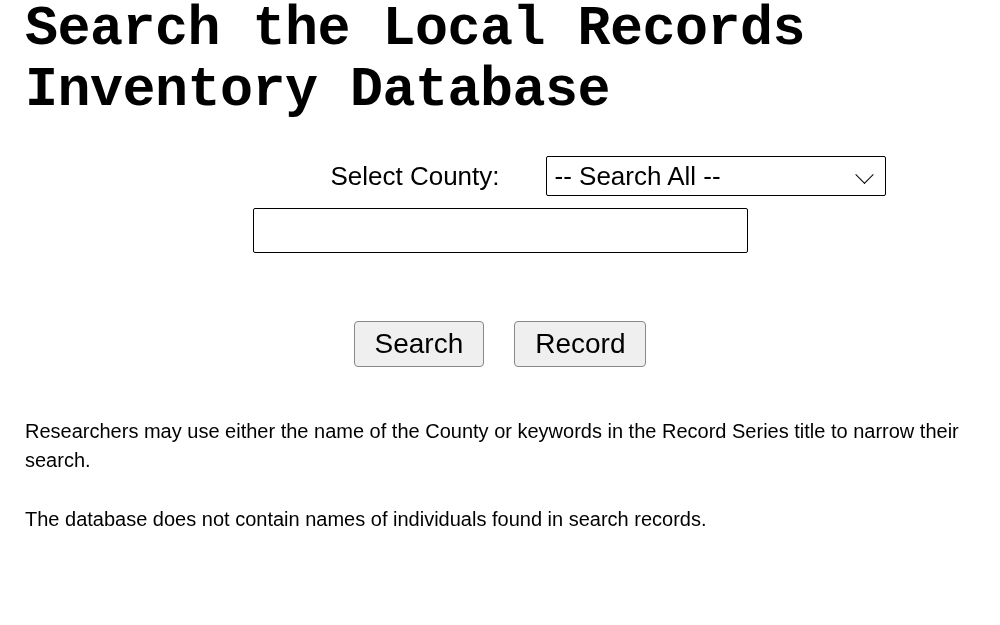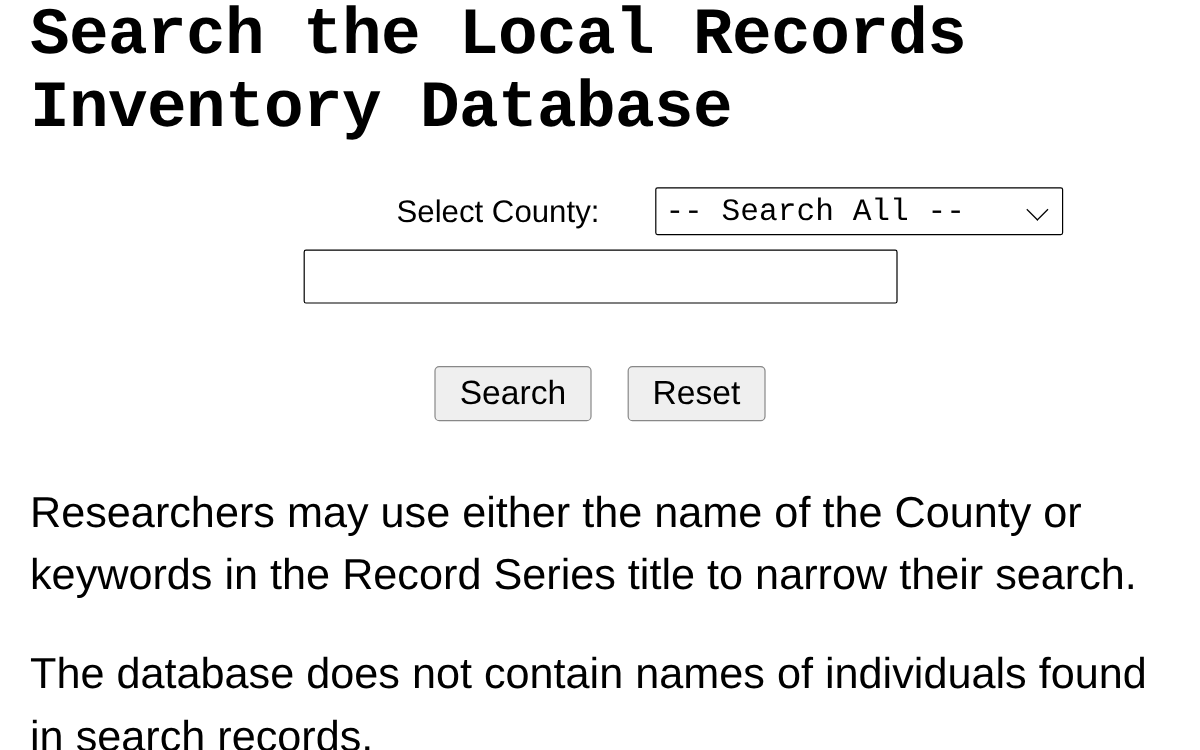--- a/index.html
+++ b/index.html
@@ -48,21 +48,21 @@
     select {
       font-size: 26px;
       padding: 4px 50px 4px 8px;
       border: 1px solid #000;
       background: #fff;
       appearance: none;
       -webkit-appearance: none;
       -moz-appearance: none;
       width: 340px;
       border-radius: 2px;
-      font-family: Liberation Mono, monospace;
+      font-family: Liberation Sans, sans-serif;
     }
     .select-wrap::after {
       content: "";
       position: absolute;
       right: 15px;
       top: 50%;
       transform: translateY(-60%) rotate(45deg);
       width: 12px;
       height: 12px;
       border-right: 1.5px solid #000;
@@ -74,33 +74,33 @@
       padding: 6px 8px;
       border: 1px solid #000;
       background: #fff;
       width: 495px;
       border-radius: 2px;
       font-family: inherit;
     }
     .button-row {
       display: flex;
       gap: 30px;
-      margin-top: 40px;
+      margin-top: 56px;
     }
     button {
       font-size: 28px;
       padding: 6px 20px;
       background: #efefef;
       border: 1px solid #888;
       border-radius: 4px;
       cursor: pointer;
       font-family: inherit;
     }
     .info-text {
-      font-size: 36px;
+      font-size: 20px;
       line-height: 1.45;
       margin-bottom: 30px;
     }
   </style>
 </head>
 <body>
 
 <h1>Search the Local Records Inventory Database</h1>
 
 <div class="form-area">
@@ -113,19 +113,19 @@
       </select>
     </div>
   </div>
 
   <div class="form-row">
     <input type="text" value="" style="">
   </div>
 
   <div class="button-row">
     <button type="button">Search</button>
-    <button type="button">Reset</button>
+    <button type="button">Record</button>
   </div>
 
 </div>
 
 <p class="info-text">Researchers may use either the name of the County or keywords in the Record Series title to narrow their search.</p>
 <p class="info-text">The database does not contain names of individuals found in search records.</p>
 
 </body></html>

